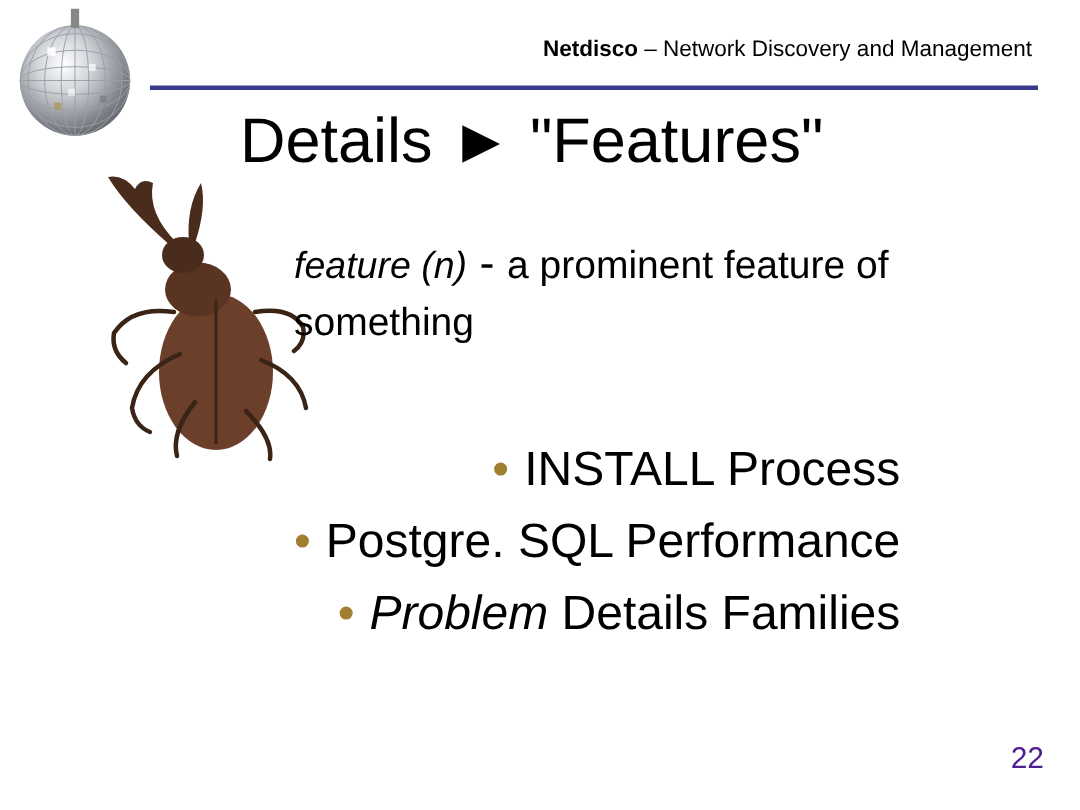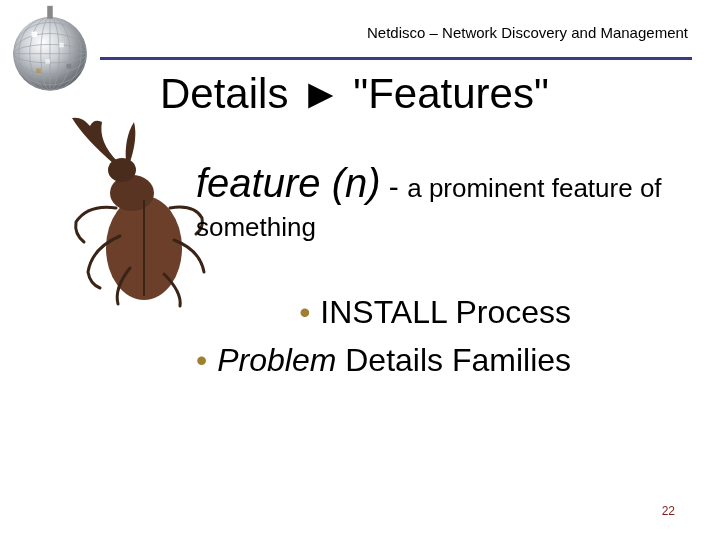--- a/index.html
+++ b/index.html
@@ -13,21 +13,21 @@
     overflow: hidden;
   }
   .header {
     position: absolute;
     top: 24px;
     right: 32px;
     font-size: 15px;
     color: #000;
   }
   .header .bold {
-    font-weight: normal;
+    font-weight: bold;
     margin-left: 28px;
   }
   .rule {
     position: absolute;
     top: 57px;
     left: 100px;
     right: 28px;
     height: 3px;
     background: #3a3a8c;
   }
@@ -49,21 +49,21 @@
     position: absolute;
     top: 156px;
     left: 196px;
     font-size: 26px;
     color: #000;
     line-height: 1.35;
     width: 480px;
   }
   .definition .term {
     font-style: italic;
-    font-size: 40px;
+    font-size: 25px;
   }
   .definition .dash {
     font-size: 30px;
   }
   .bullets {
     position: absolute;
     top: 288px;
     left: 196px;
     font-size: 32px;
     color: #000;
@@ -74,23 +74,23 @@
     color: #a08030;
     margin-right: 10px;
   }
   .bullets .italic {
     font-style: italic;
     margin-top: 48px;
   }
   .pagenum {
     position: absolute;
     bottom: 22px;
-    right: 45px;
-    font-size: 12px;
-    color: #7f1d1d;
+    right: 24px;
+    font-size: 20px;
+    color: #4c1d95;
   }
   .beetle {
     position: absolute;
     top: 108px;
     left: 54px;
     width: 160px;
     height: 200px;
   }
 </style>
 </head>
@@ -155,16 +155,17 @@
 
 <div class="title">Details ► "Features"</div>
 
 <div class="definition">
   <span class="term">feature (n)</span><span class="dash"> - </span><span>a prominent feature of</span><br>
   <span>something</span>
 </div>
 
 <div class="bullets">
   <div><span class="dot">•</span><span>INSTALL</span><span> Process</span></div>
+  <div><span class="dot">•</span><span>Postgre. SQL Performance</span></div>
   <div><span class="dot">•</span><span class="italic">Problem</span><span> Details Families</span></div>
 </div>
 
 <div class="pagenum">22</div>
 
 </body></html>

